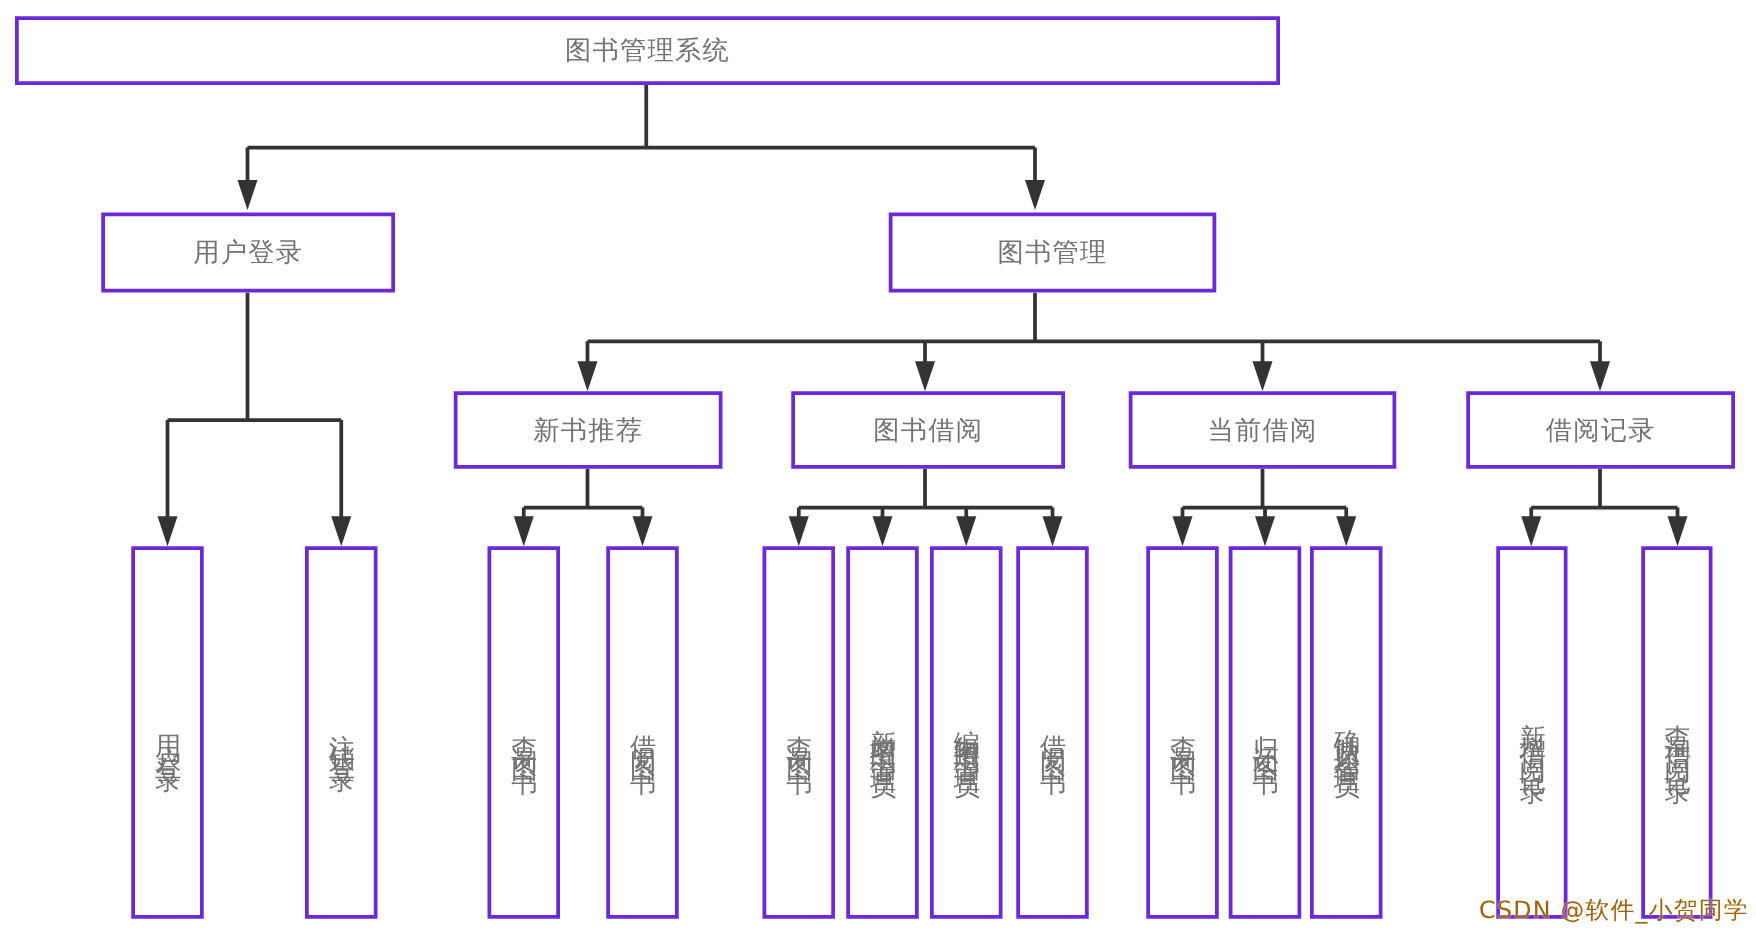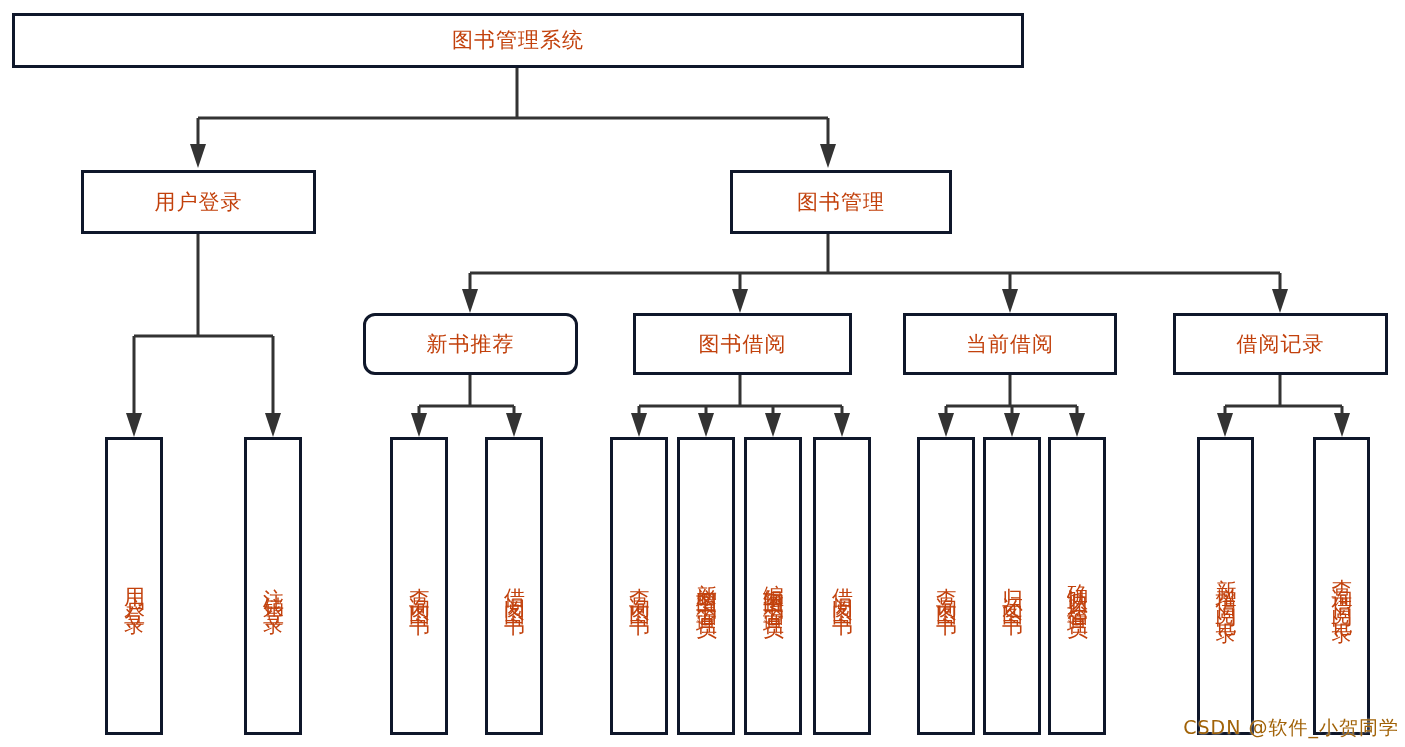--- a/index.html
+++ b/index.html
@@ -10,22 +10,22 @@
     position: relative; overflow: hidden;
   }
   #canvas {
     position: absolute; left: 0; top: 0;
     width: 1405px; height: 747px; background: #ffffff;
   }
   #connectors { position: absolute; left: 0; top: 0; }
   .box {
     position: absolute;
     background: #ffffff;
-    border: 3px solid #0f172a;
-    color: #c2410c;
+    border: 3px solid #6d28d9;
+    color: #737373;
     display: flex;
     align-items: center;
     justify-content: center;
     text-align: center;
     z-index: 2;
   }
   .h  { font-size: 21px; letter-spacing: 1px; line-height: 1; }
   .v  {
     font-size: 21px;
     writing-mode: vertical-rl;
@@ -76,23 +76,23 @@
       <polygon points="938,413 954,413 946,437" fill="#333333"></polygon>
       <polygon points="1004,413 1020,413 1012,437" fill="#333333"></polygon>
       <polygon points="1069,413 1085,413 1077,437" fill="#333333"></polygon>
       <polygon points="1217,413 1233,413 1225,437" fill="#333333"></polygon>
       <polygon points="1334,413 1350,413 1342,437" fill="#333333"></polygon>
     </svg>
 
   <div class="box h" style="left:12px; top:13px; width:1012px; height:55px;">图书管理系统</div>
 
   <div class="box h" style="left:81px; top:170px; width:235px; height:64px;">用户登录</div>
-  <div class="box h" style="left:711px; top:170px; width:222px; height:64px;margin-left:19px;">图书管理</div>
+  <div class="box h" style="left:711px; top:170px; width:262px; height:64px;">图书管理</div>
 
-  <div class="box h" style="left:363px; top:313px; width:215px; height:62px;border-radius:12px;">新书推荐</div>
+  <div class="box h" style="left:363px; top:313px; width:215px; height:62px;">新书推荐</div>
   <div class="box h" style="left:633px; top:313px; width:219px; height:62px;">图书借阅</div>
   <div class="box h" style="left:1173px; top:313px; width:215px; height:62px;">借阅记录</div>
   <div class="box h" style="left:903px; top:313px; width:214px; height:62px;">当前借阅</div>
 
   <div class="box v" style="left:105px; top:437px; width:58px; height:298px;">用户登录</div>
   <div class="box v" style="left:244px; top:437px; width:58px; height:298px;">注销登录</div>
 
   <div class="box v" style="left:390px; top:437px; width:58px; height:298px;">查询图书</div>
   <div class="box v" style="left:485px; top:437px; width:58px; height:298px;">借阅图书</div>
 

